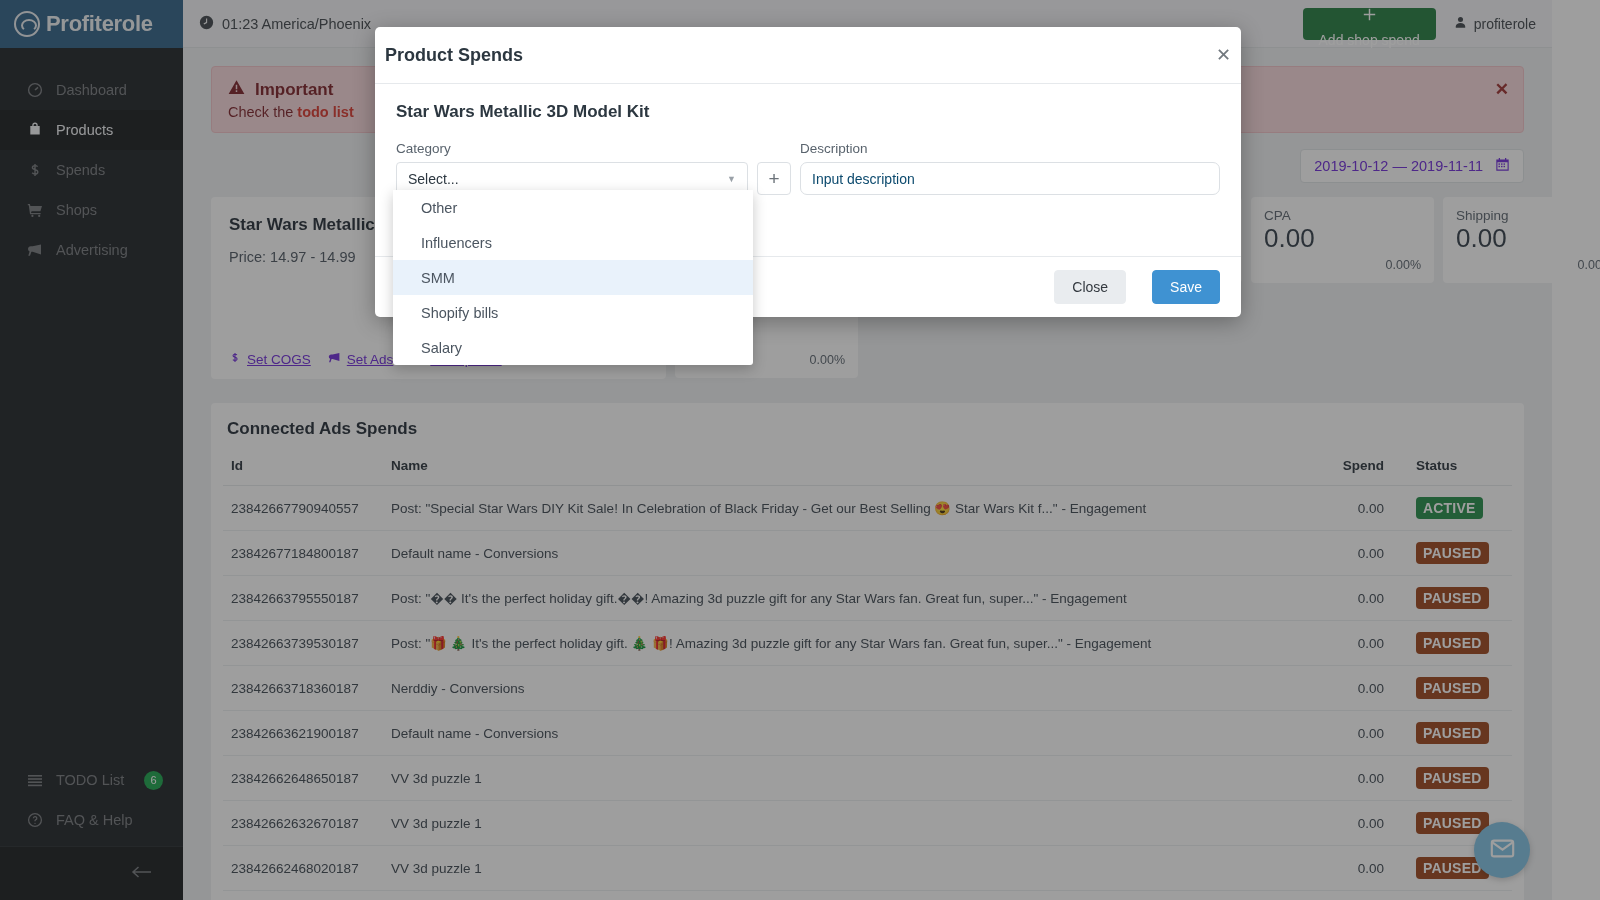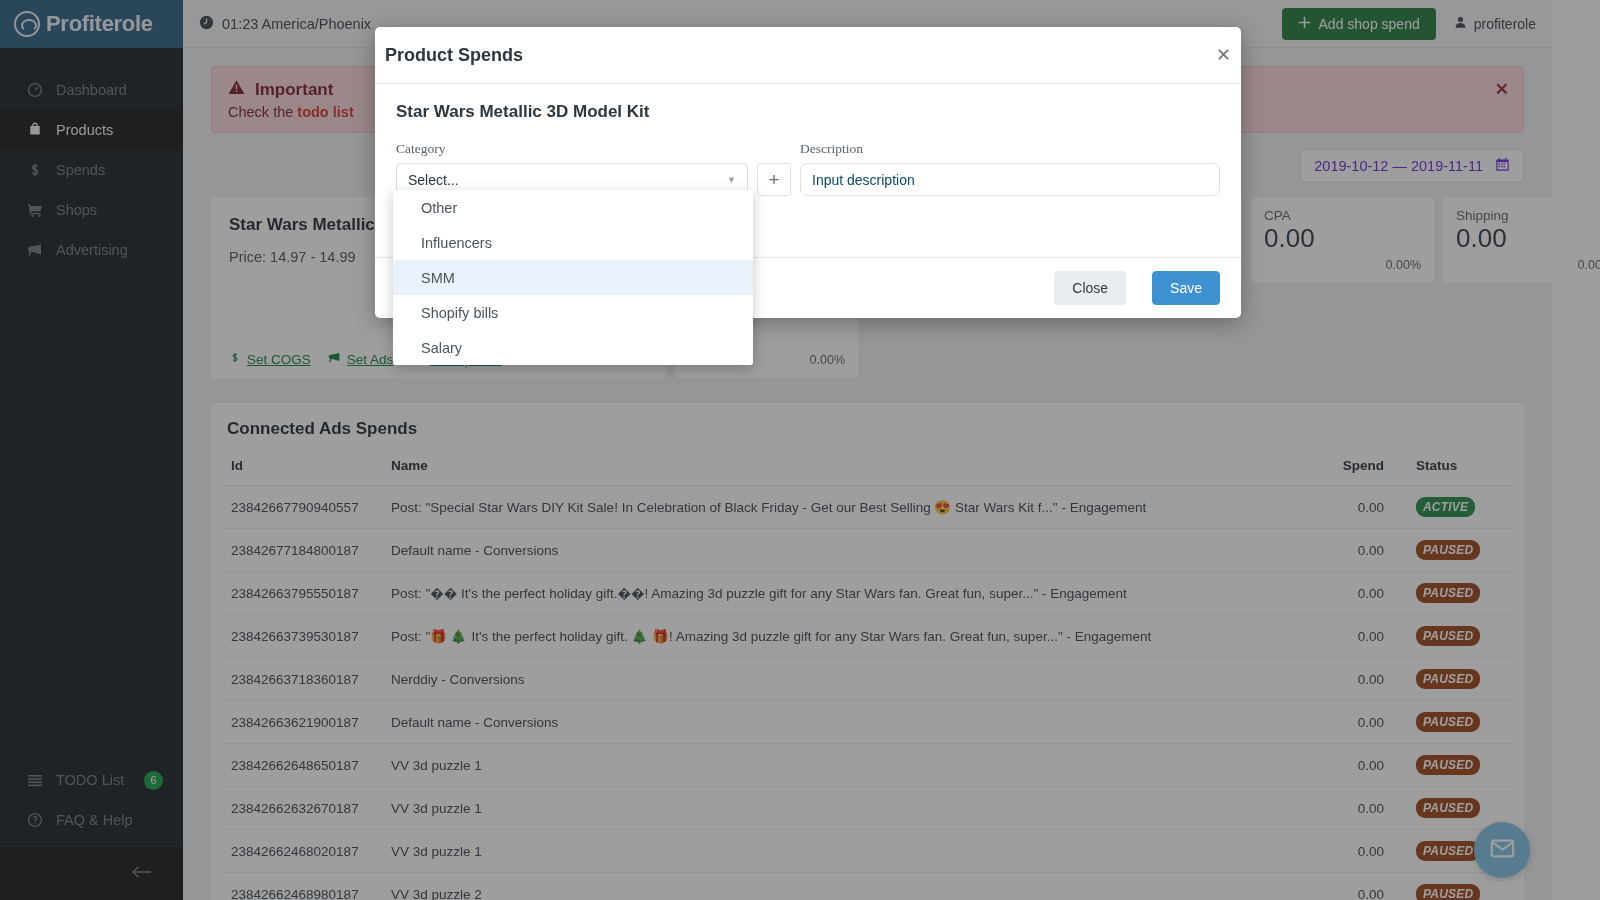--- a/index.html
+++ b/index.html
@@ -60,21 +60,21 @@
   .main { position: absolute; left: 183px; top: 0; right: 0; height: 900px; background: #eef0f2; }
   .topbar {
     height: 48px; background: #f4f5f7; border-bottom: 1px solid #e2e5e8;
     display: flex; align-items: center; padding: 0 16px; gap: 10px;
   }
   .clock { display: flex; align-items: center; gap: 8px; color: #3d4349; font-size: 14.5px; }
   .topbar-right { margin-left: auto; display: flex; align-items: center; gap: 18px; }
   .btn-green {
     background: #1f7a3d; color: #fff; border: none; border-radius: 4px;
     height: 32px; padding: 0 16px; font-size: 14px; cursor: pointer;
-    display: flex; align-items: center; gap: 8px; font-family: inherit;
+    display: flex; align-items: center; gap: 8px; font-family: inherit; flex-direction: column;
   }
   .user-chip { display: flex; align-items: center; gap: 7px; color: #3d4349; font-size: 14px; cursor: pointer; }
 
   .content { padding: 18px 28px 0 28px; position: relative; }
 
   .alert {
     background: #f8d7da; border: 1px solid #f2c2c7; border-radius: 4px;
     padding: 12px 16px; position: relative; color: #7a1c24;
   }
   .alert-head { display: flex; align-items: center; gap: 10px; font-size: 17px; font-weight: bold; }
@@ -94,21 +94,21 @@
 
   .cards { display: flex; gap: 9px; margin-top: 14px; align-items: flex-start; }
   .prodcard {
     background: #fff; border-radius: 4px; width: 455px; flex: none;
     padding: 18px 18px 0 18px; height: 182px; display: flex; flex-direction: column;
   }
   .prodcard h3 { font-size: 17px; color: #1f2933; font-weight: bold; }
   .prodcard .price { font-size: 14.5px; color: #4b5560; margin-top: 14px; }
   .prodlinks {
     margin-top: auto; display: flex; gap: 17px; align-items: flex-start;
-    padding-bottom: 12px; font-size: 13.5px; color: #15803d;
+    padding-bottom: 12px; font-size: 13.5px; color: #6d28d9;
   }
   .prodlink { display: flex; align-items: center; gap: 6px; cursor: pointer; }
   .prodlink span { text-decoration: underline; }
 
   .statgrid { display: grid; grid-template-columns: repeat(5, 183px); gap: 9px; }
   .stat {
     background: #fff; border-radius: 4px; height: 86px; padding: 11px 13px;
     display: flex; flex-direction: column;
   }
   .stat .lab { font-size: 13.5px; color: #59636d; }
@@ -125,22 +125,22 @@
   td {
     font-size: 13.5px; color: #3b454f; padding: 11px 8px;
     border-bottom: 1px solid #eceff1; white-space: nowrap;
     overflow: hidden; text-overflow: ellipsis;
   }
   .col-id { width: 160px; }
   .col-spend { width: 110px; text-align: right; }
   .col-status { width: 120px; padding-left: 24px; }
   th.col-spend { text-align: right; }
   .tag {
-    display: inline-block; color: #fff; font-size: 12px; font-weight: bold;
-    padding: 3px 7px; border-radius: 9px; letter-spacing: 0.2px; font-style: italic;
+    display: inline-block; color: #fff; font-size: 14px; font-weight: bold;
+    padding: 3px 7px; border-radius: 4px; letter-spacing: 0.2px;
   }
   .tag-active { background: #1f8a45; }
   .tag-paused { background: #9c4318; }
 
   .chat-fab {
     position: absolute; right: 22px; bottom: 22px; width: 56px; height: 56px;
     border-radius: 50%; background: #7ec2e4; display: flex;
     align-items: center; justify-content: center; cursor: pointer;
     box-shadow: 0 2px 6px rgba(0,0,0,.2);
   }
@@ -162,21 +162,21 @@
   .modal-x {
     margin-left: auto; background: none; border: none; cursor: pointer;
     font-size: 18px; color: #72797f; font-family: inherit;
   }
   .modal-body { padding: 18px 21px 14px 21px; }
   .prod-name { font-size: 17px; font-weight: bold; color: #2c3740; }
   .form-grid {
     display: grid; grid-template-columns: 352px 34px 1fr; column-gap: 9px;
     margin-top: 19px; align-items: start;
   }
-  .flabel { font-size: 13.5px; color: #59636d; margin-bottom: 6px; display: block; font-family: Liberation Serif, serif; }
+  .flabel { font-size: 13.5px; color: #59636d; margin-bottom: 6px; display: block; }
   .field {
     height: 33px; border: 1px solid #dce0e4; border-radius: 4px;
     background: #fff; display: flex; align-items: center; padding: 0 11px;
     font-size: 14px; color: #2c3740; cursor: pointer;
   }
   .field.ph { color: #0c4a6e; border-radius: 7px; }
   .sel-caret { margin-left: auto; color: #9aa1a8; font-size: 9px; }
   .plusbtn {
     height: 33px; width: 34px; border: 1px solid #dce0e4; border-radius: 4px;
     background: #fff; display: flex; align-items: center; justify-content: center;

